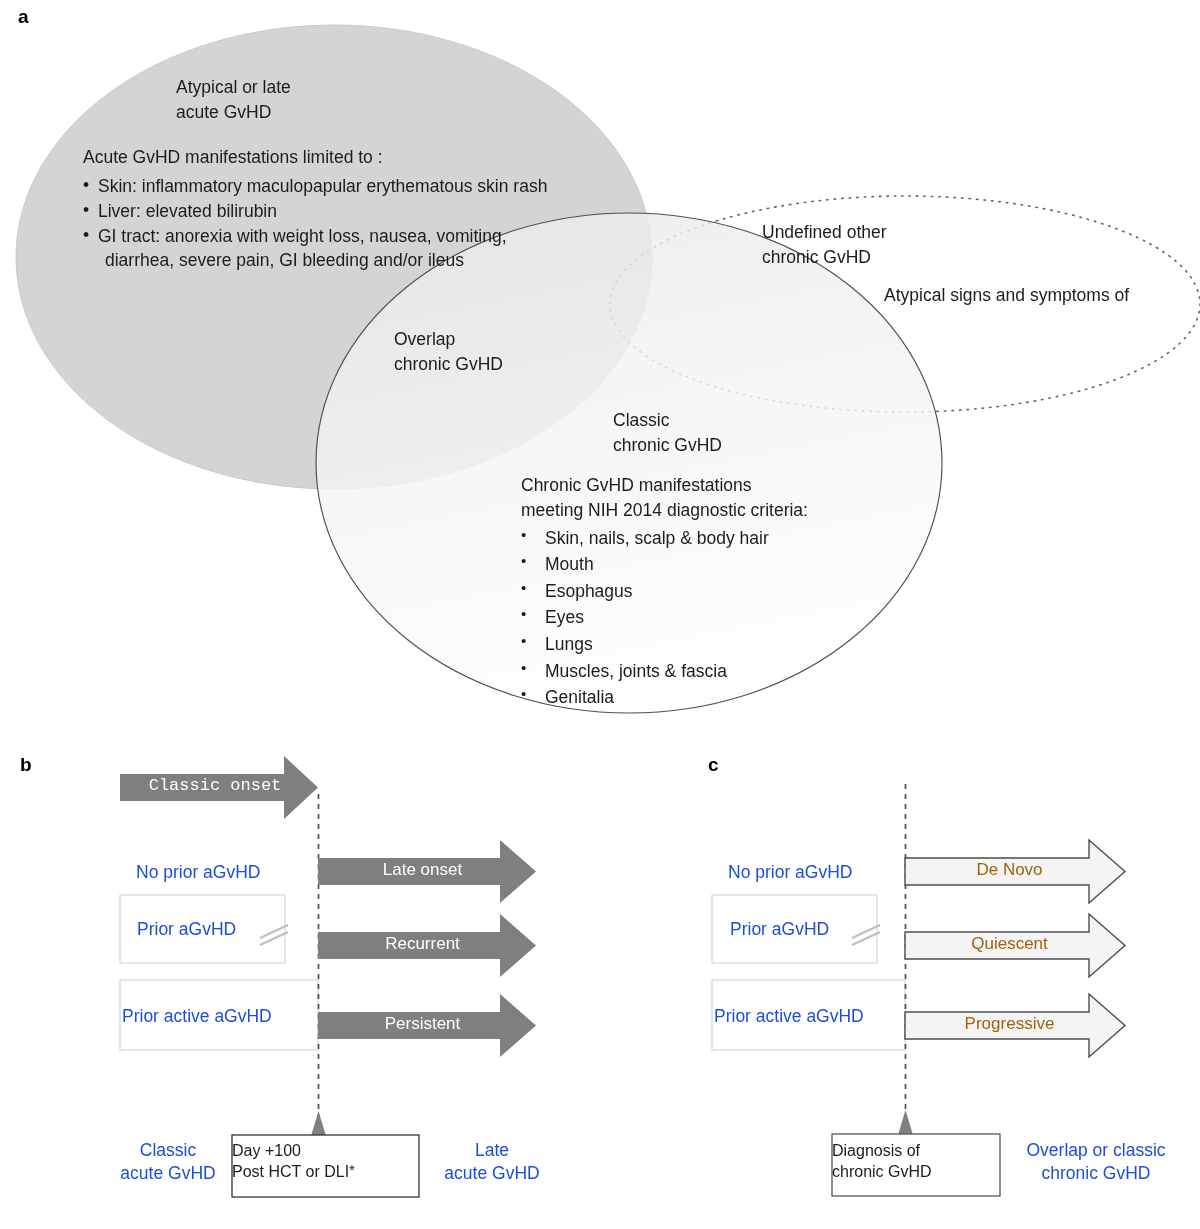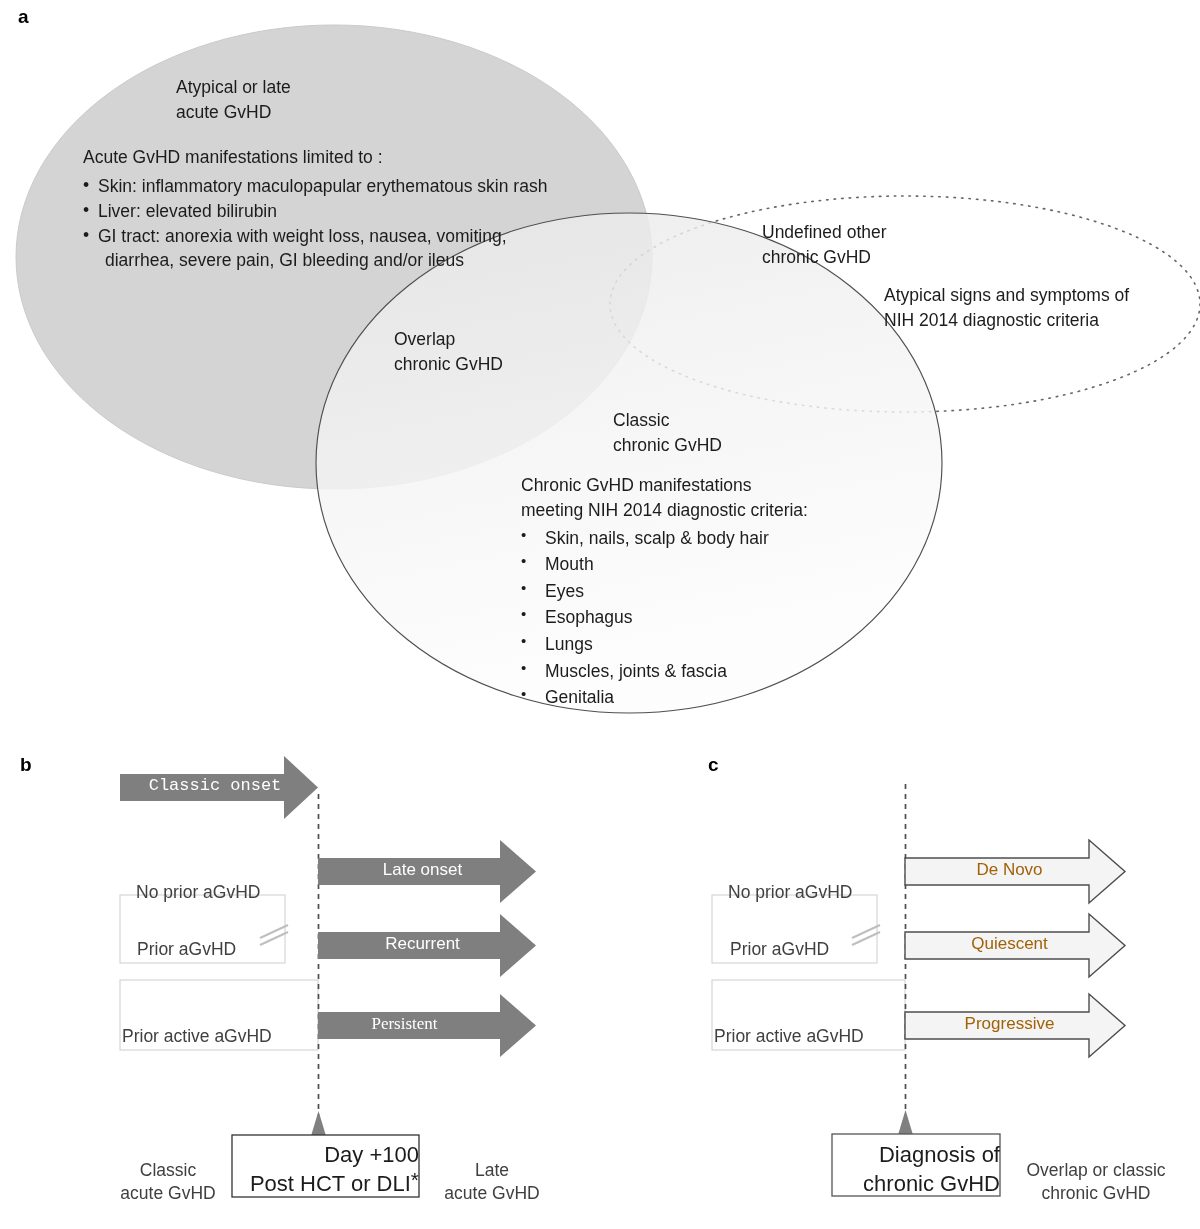--- a/index.html
+++ b/index.html
@@ -79,41 +79,40 @@
   }
 
   
   .tl-panel { position: absolute; }
   .tl-svg { position: absolute; left: 0; top: 0; }
 
   .tl-label {
     position: absolute;
     font-size: 17.5px;
     line-height: 1.32;
-    color: #404040;
-    white-space: nowrap;
-    margin-top: 20px;
+    color: #1d4ed8;
+    white-space: nowrap;
   }
   .tl-label.center { text-align: center; }
 
   .arrow-text {
     position: absolute;
     font-size: 17px;
     white-space: nowrap;
     text-align: center;
   }
   .arrow-text.on-dark { color: #ffffff; }
   .arrow-text.on-light { color: #a16207; }
 
   .box-text {
     position: absolute;
-    font-size: 22px;
+    font-size: 16px;
     line-height: 1.30;
     color: #1c1c1c;
-    text-align: right;
+    text-align: left;
     white-space: nowrap;
   }
   sup.star {
     font-size: 0.95em;
     line-height: 0;
     vertical-align: baseline;
     position: relative;
     top: -0.15em;
   }
 </style>
@@ -168,43 +167,42 @@
       <div>chronic GvHD</div>
     </div>
 
     <div class="venn-text" style="left:762px; top:220px;">
       <div>Undefined other</div>
       <div>chronic GvHD</div>
     </div>
 
     <div class="venn-text" style="left:884px; top:283px;">
       <div>Atypical signs and symptoms of</div>
-      <div>NIH 2014 diagnostic criteria</div>
     </div>
 
     <div class="venn-text" style="left:613px; top:408px;">
       <div>Classic</div>
       <div>chronic GvHD</div>
     </div>
 
     <div class="venn-text" style="left:521px; top:473px;">
       <div>Chronic GvHD manifestations</div>
       <div>meeting NIH 2014 diagnostic criteria:</div>
       <ul class="bullet-list wide" style="margin-top:2px; line-height:1.52;">
         <li>
           <span>Skin, nails, scalp &amp; body hair</span>
         </li>
         <li>
           <span>Mouth</span>
         </li>
         <li>
+          <span>Esophagus</span>
+        </li>
+        <li>
           <span>Eyes</span>
-        </li>
-        <li>
-          <span>Esophagus</span>
         </li>
         <li>
           <span>Lungs</span>
         </li>
         <li>
           <span>Muscles, joints &amp; fascia</span>
         </li>
         <li>
           <span>Genitalia</span>
         </li>
@@ -241,21 +239,21 @@
       <rect x="232" y="400" width="187" height="62" fill="#ffffff" stroke="#333333" stroke-width="1.3"></rect>
     </svg>
 
     <div class="tl-label" style="left:136px; top:126px;">No prior aGvHD</div>
     <div class="tl-label" style="left:137px; top:183px;">Prior aGvHD</div>
     <div class="tl-label" style="left:122px; top:270px;">Prior active aGvHD</div>
 
     <div class="arrow-text on-dark" style="left:130px; top:41px; width:170px;font-family:Liberation Mono, monospace;">Classic onset</div>
     <div class="arrow-text on-dark" style="left:330px; top:125px; width:185px;">Late onset</div>
     <div class="arrow-text on-dark" style="left:330px; top:199px; width:185px;">Recurrent</div>
-    <div class="arrow-text on-dark" style="left:312px; top:279px; width:185px;font-family:Liberation Serif, serif;">Persistent</div>
+    <div class="arrow-text on-dark" style="left:330px; top:279px; width:185px;">Persistent</div>
 
     <div class="tl-label center" style="left:108px; top:404px; width:120px;">
       <div>Classic</div>
       <div>acute GvHD</div>
     </div>
 
     <div class="box-text" style="left:232px; top:406px; width:187px;">
       <div>Day +100</div>
       <div><span>Post HCT or DLI</span><sup class="star">*</sup></div>
     </div>

